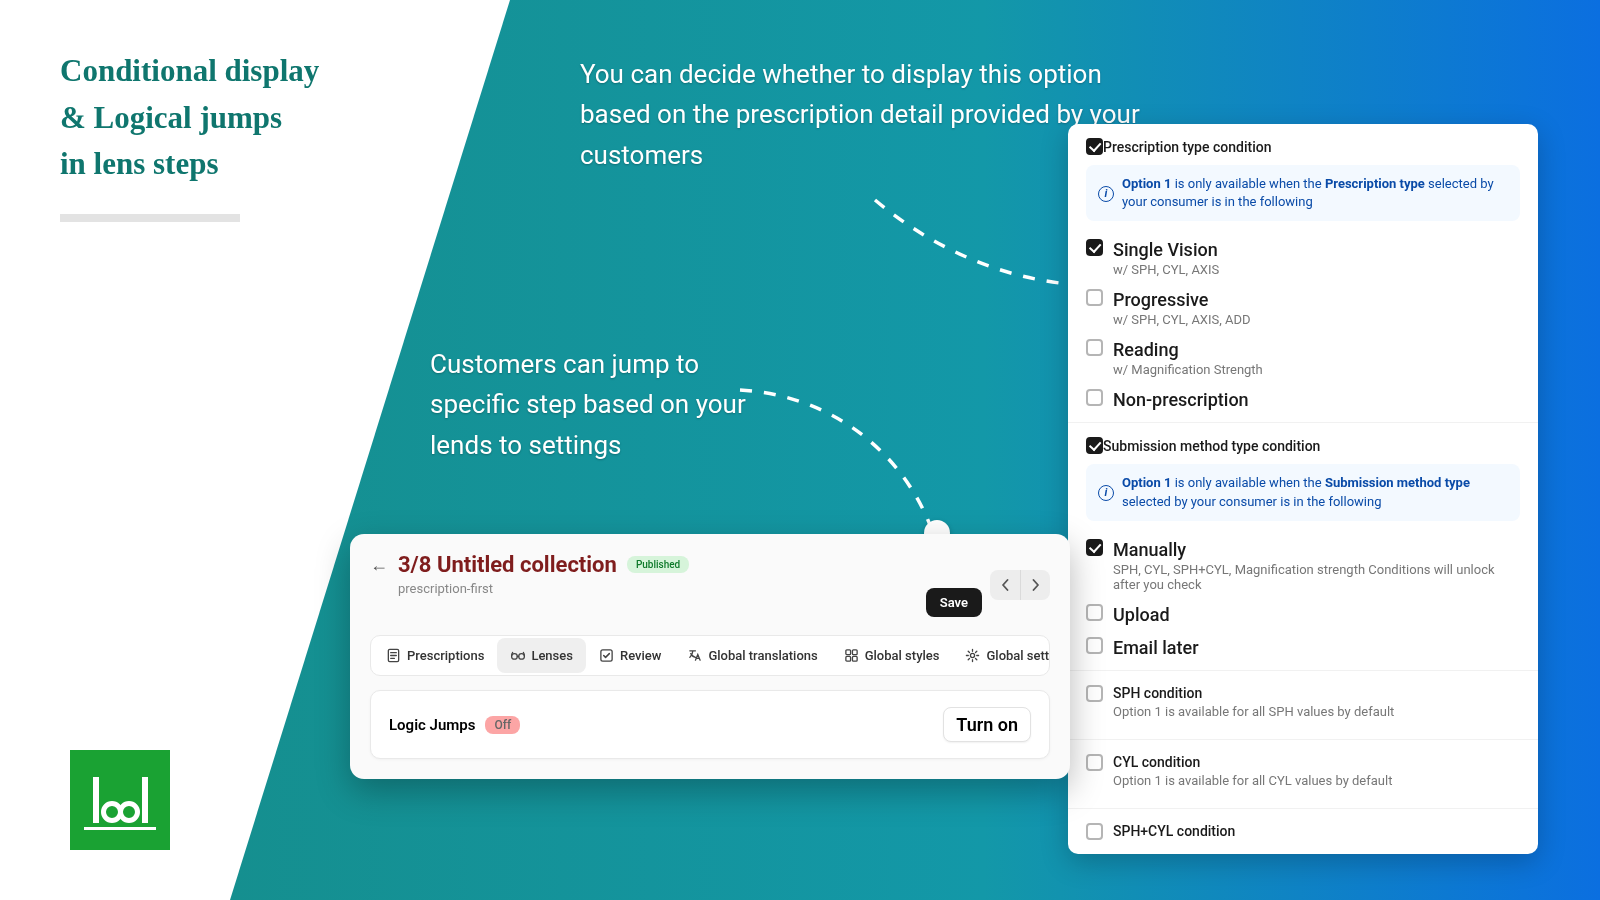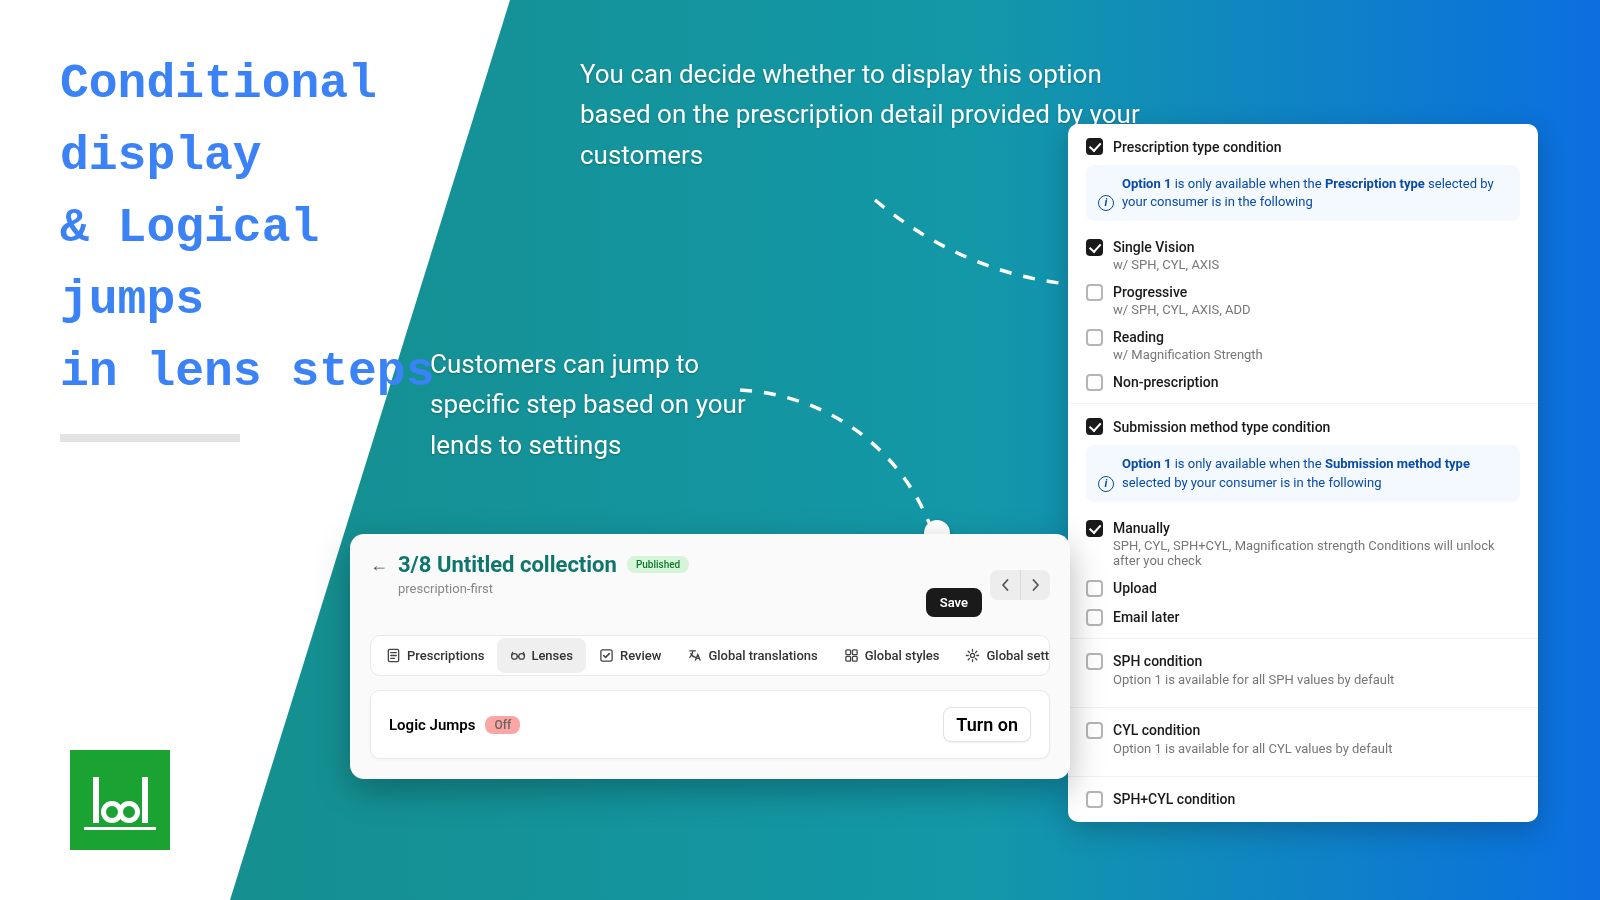--- a/index.html
+++ b/index.html
@@ -1,60 +1,60 @@
 <!DOCTYPE html>
 <html><head>
 <meta charset="utf-8">
 <style>
   * { box-sizing: border-box; margin: 0; padding: 0; }
   html, body { width: 1600px; height: 900px; overflow: hidden; font-family: -apple-system, BlinkMacSystemFont, "Segoe UI", Roboto, Helvetica, Arial, sans-serif; }
   .canvas { position: relative; width: 1600px; height: 900px; background: #fff; }
   .bg { position: absolute; inset: 0; }
   .bg svg { width: 100%; height: 100%; display: block; }
   .headline-area { position: absolute; left: 60px; top: 48px; width: 400px; }
-  .headline { font-family: Liberation Mono, monospace; font-weight: 700; font-size: 48px; line-height: 1.5; color: #3b82f6; }
+  .headline { font-family: Liberation Serif, serif; font-weight: 700; font-size: 31px; line-height: 1.5; color: #0f766e; }
   .headline-underline { margin-top: 26px; width: 180px; height: 8px; background: #e3e3e3; }
   .logo { position: absolute; left: 70px; bottom: 50px; width: 100px; height: 100px; background: #1aa233; display: flex; align-items: center; justify-content: center; }
   .logo-inner { display: flex; align-items: flex-end; }
   .logo-inner .bar { width: 6px; height: 46px; background: #fff; margin-right: 2px; }
   .logo-inner .circ { width: 22px; height: 22px; border: 5px solid #fff; border-radius: 50%; }
   .logo-inner .barR { width: 6px; height: 46px; background: #fff; margin-left: 2px; }
   .logo-underline { position: absolute; left: 14px; right: 14px; bottom: 20px; height: 3px; background: #fff; }
   .callout { position: absolute; color: #fff; font-size: 26px; line-height: 1.55; text-shadow: 0 1px 2px rgba(0,0,0,0.25); font-weight: 400; }
   .callout-1 { left: 580px; top: 54px; width: 560px; }
   .callout-2 { left: 430px; top: 344px; width: 330px; }
   .dot { width: 26px; height: 26px; background: #fff; border-radius: 50%; box-shadow: 0 2px 5px rgba(0,0,0,.25); position: absolute; }
   .dash-path { position: absolute; pointer-events: none; }
   .dash-path path { stroke: #fff; stroke-width: 3.5; stroke-dasharray: 12 12; fill: none; }
 
   
   .conditions-card { position: absolute; right: 62px; top: 124px; width: 470px; background: #fff; border-radius: 10px; box-shadow: 0 8px 28px rgba(0,0,0,.22); padding: 0; overflow: hidden; font-size: 14px; color: #1a1a1a; }
   .cond-section { padding: 14px 18px 6px 18px; border-top: 1px solid #f1f1f1; }
   .cond-section:first-child { border-top: none; }
-  .cond-header { display: flex; align-items: center; gap: 10px; margin-bottom: 10px; font-weight: 500; }
+  .cond-header { display: flex; align-items: center; gap: 0; margin-bottom: 10px; font-weight: 500; }
   .chk { width: 17px; height: 17px; border: 2px solid #b5b5b5; border-radius: 4px; display: inline-flex; align-items: center; justify-content: center; flex-shrink: 0; background: #fff; }
   .chk.on { background: #1a1a1a; border-color: #1a1a1a; }
   .chk.on::after { content: ""; width: 5px; height: 9px; border: solid #fff; border-width: 0 2.2px 2.2px 0; transform: rotate(42deg) translateY(-1px); }
-  .info-banner { background: #f3f9ff; border-radius: 8px; padding: 10px 12px; color: #0a4ba8; display: flex; gap: 8px; align-items: flex-end; font-size: 13px; line-height: 1.4; margin: 2px 0 12px 0; }
+  .info-banner { background: #f3f9ff; border-radius: 8px; padding: 10px 12px; color: #0a4ba8; display: flex; gap: 8px; align-items: center; font-size: 13px; line-height: 1.4; margin: 2px 0 12px 0; }
   .info-icon { width: 16px; height: 16px; flex-shrink: 0; border: 1.8px solid #0a4ba8; border-radius: 50%; position: relative; margin-top: 1px; }
   .info-icon::after { content: "i"; position: absolute; left: 50%; top: 50%; transform: translate(-50%,-54%); font-size: 11px; font-weight: 700; font-style: italic; }
   .opt-row { display: flex; align-items: flex-start; gap: 10px; padding: 6px 0; }
   .opt-body { display: flex; flex-direction: column; }
-  .opt-label { font-weight: 500; font-size: 14px; }
+  .opt-label { font-weight: 500; font-size: 18px; }
   .opt-sub { color: #777; font-size: 13px; margin-top: 2px; }
   .cond-sub { color: #777; font-size: 13px; margin: 2px 0 6px 27px; }
   .cond-simple { padding: 14px 18px; border-top: 1px solid #f1f1f1; }
   .cond-simple .row { display: flex; align-items: center; gap: 10px; }
 
   
   .collection-card { position: absolute; left: 350px; top: 534px; width: 720px; background: #fafafa; border-radius: 14px; box-shadow: 0 12px 34px rgba(0,0,0,.28); padding: 18px 20px 20px 20px; }
   .coll-top { display: flex; justify-content: space-between; align-items: flex-start; }
   .coll-title-row { display: flex; align-items: center; gap: 10px; }
   .back-arrow { color: #555; font-size: 18px; cursor: pointer; }
-  .coll-title { font-size: 22px; font-weight: 700; color: #0f766e; }
+  .coll-title { font-size: 22px; font-weight: 700; color: #7f1d1d; }
   .badge-published { background: #d6f4da; color: #0f7a2b; font-size: 10px; font-weight: 500; padding: 3px 9px; border-radius: 8px; }
   .coll-sub { color: #888; font-size: 13px; margin: 4px 0 0 28px; }
   .coll-right { display: flex; align-items: center; gap: 8px; }
   .btn-save { background: #1a1a1a; color: #fff; font-size: 13px; font-weight: 600; padding: 7px 14px; border-radius: 8px; cursor: pointer; margin-top: 36px; }
   .nav-btn { width: 30px; height: 30px; background: #ededed; border-radius: 8px; display: flex; align-items: center; justify-content: center; cursor: pointer; color: #555; font-size: 13px; }
   .nav-btns { display: flex; background: #ededed; border-radius: 8px; overflow: hidden; }
   .nav-btns .nav-btn { background: transparent; border-radius: 0; }
   .nav-btns .nav-btn + .nav-btn { border-left: 1px solid rgba(0,0,0,.08); }
 
   .tabstrip { margin-top: 18px; background: #fff; border: 1px solid #e9e9e9; border-radius: 10px; padding: 2px; display: flex; gap: 0; overflow: hidden; }

